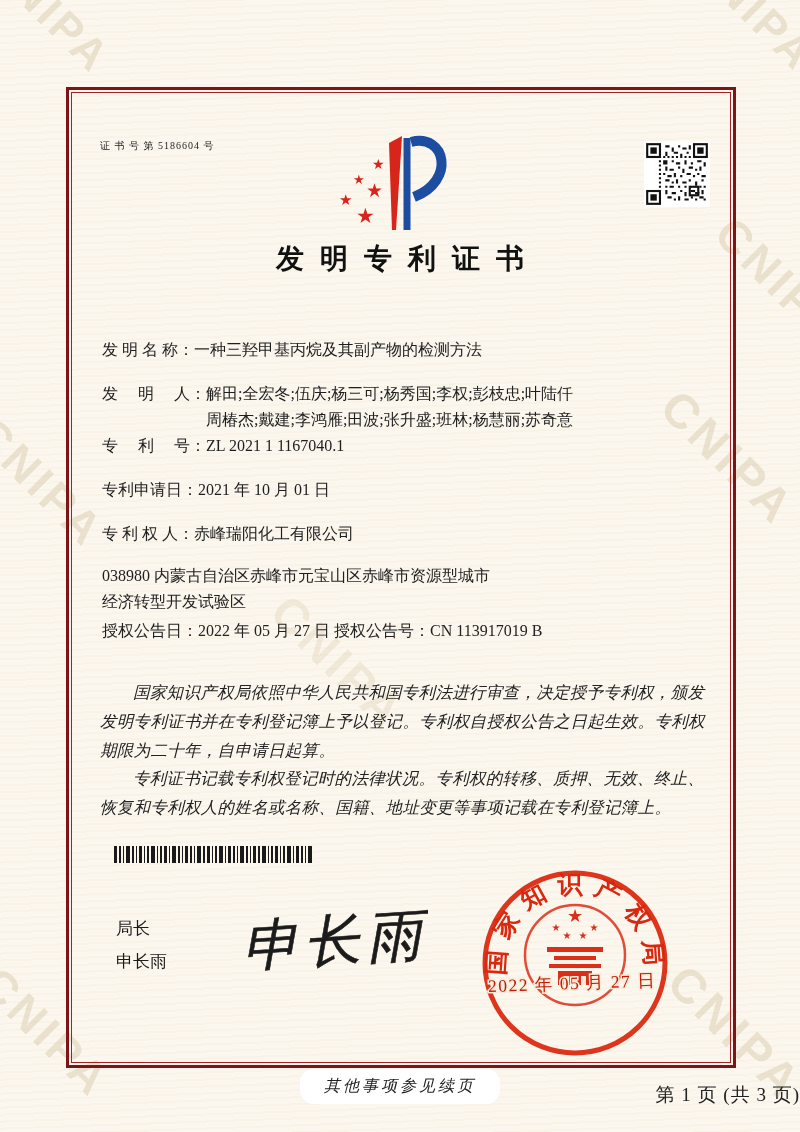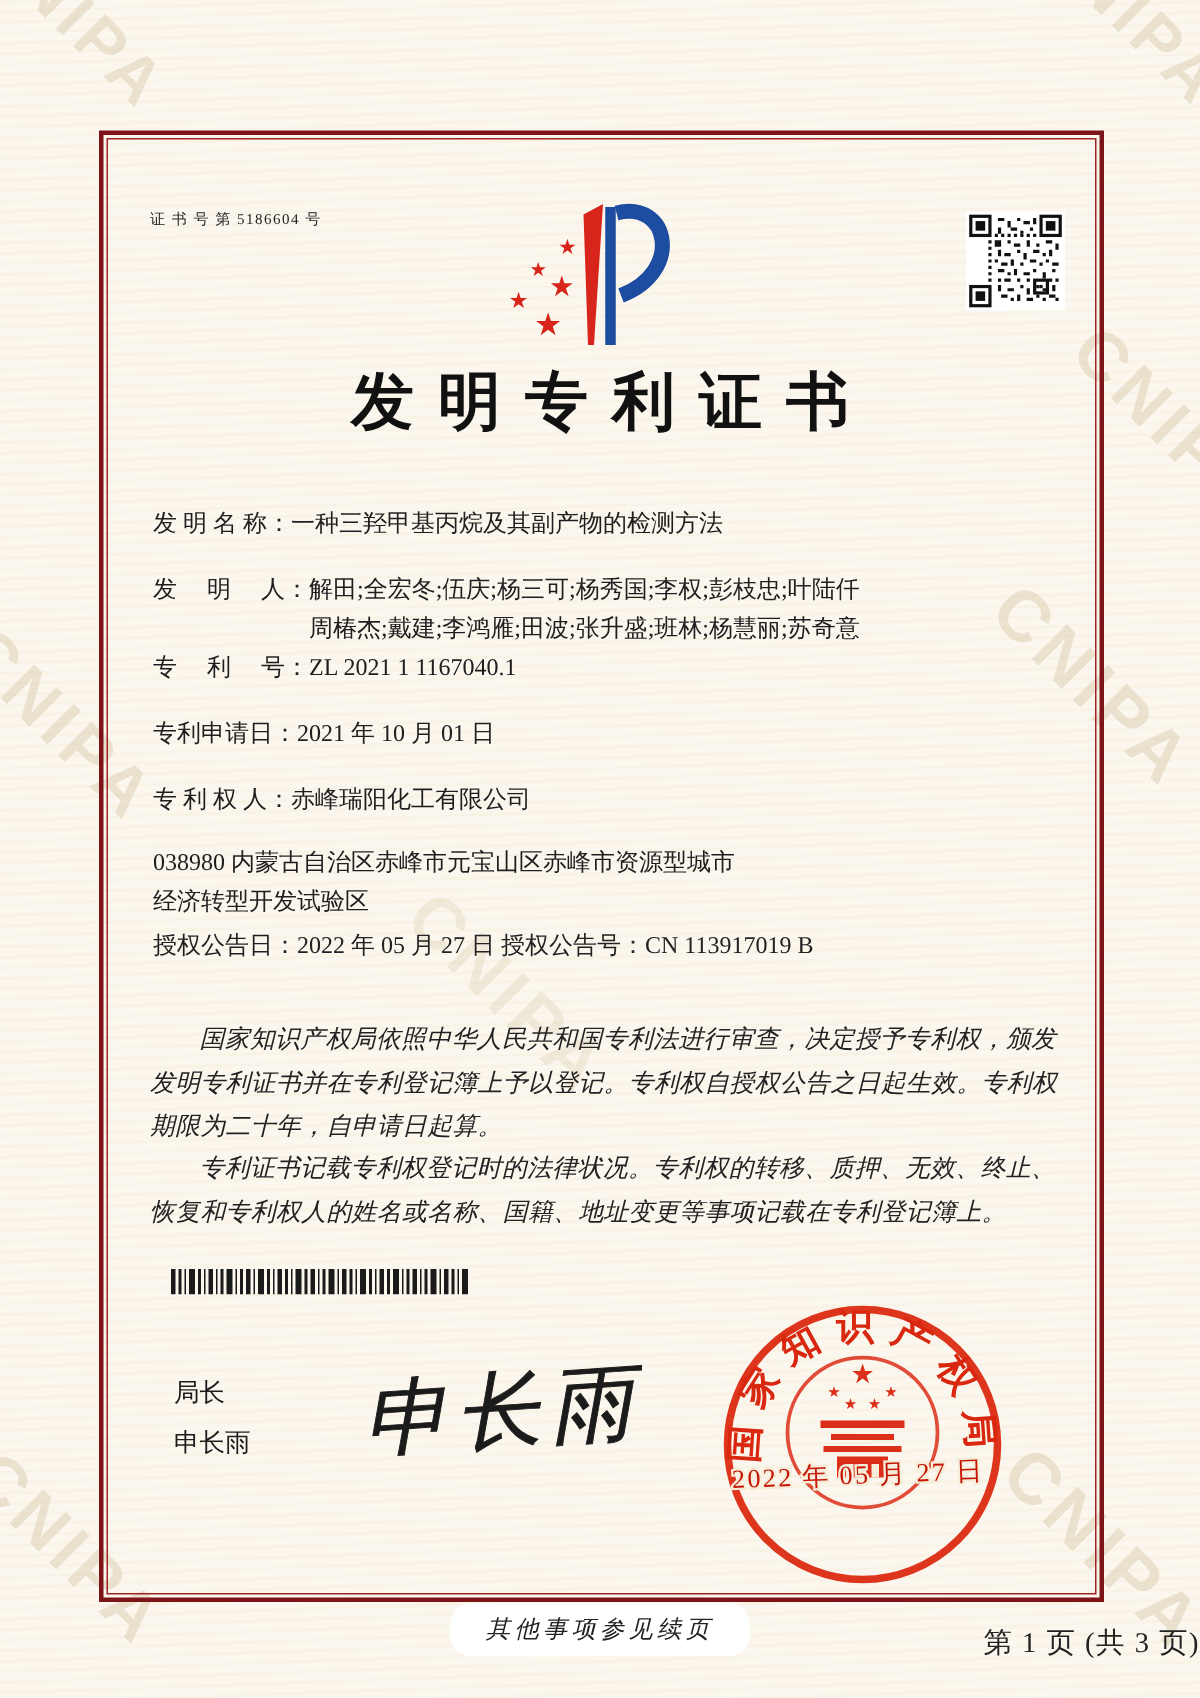--- a/index.html
+++ b/index.html
@@ -16,21 +16,21 @@
   }
   .wm{color:#cbb995;opacity:.34;transform:rotate(45deg);letter-spacing:4px;
       text-shadow:1px 1px 0 rgba(255,255,255,.6);}
   .frame{position:absolute;left:66px;top:87px;width:664px;height:975px;
          border:3px solid #7d1518;}
   .frame-inner{position:absolute;inset:2px;border:1px solid #a22325;}
   .cert-no{position:absolute;left:100px;top:139px;font-size:10px;letter-spacing:1px;color:#1d1d1d;}
   .logo{position:absolute;left:332px;top:131px;width:148px;height:106px;}
   .qr{position:absolute;left:644px;top:141px;width:66px;height:66px;background:#fff;padding:0;}
   .title{position:absolute;left:70px;right:70px;top:240px;text-align:center;
-         font-size:42px;font-weight:bold;letter-spacing:16px;text-indent:16px;color:#111;}
+         font-size:28px;font-weight:bold;letter-spacing:16px;text-indent:16px;color:#111;}
   .row{position:absolute;left:102px;right:78px;display:flex;font-size:16px;line-height:26px;}
   .flabel{flex:0 0 auto;white-space:pre;color:#1e1e1e;}
   .fvalue{flex:1 1 auto;color:#1e1e1e;}
   .vline{display:block;}
   .flabel2{white-space:pre;margin-left:4px;}
   .paras{position:absolute;left:100px;right:88px;top:655px;margin-top:24px;}
   .paras p{margin:0;text-indent:2em;font-size:16.5px;line-height:28.8px;
            letter-spacing:.3px;font-style:italic;color:#222;}
   .barcode{position:absolute;left:114px;top:846px;width:201px;height:17px;}
   .sig-title{position:absolute;left:116px;top:917px;font-size:17px;

